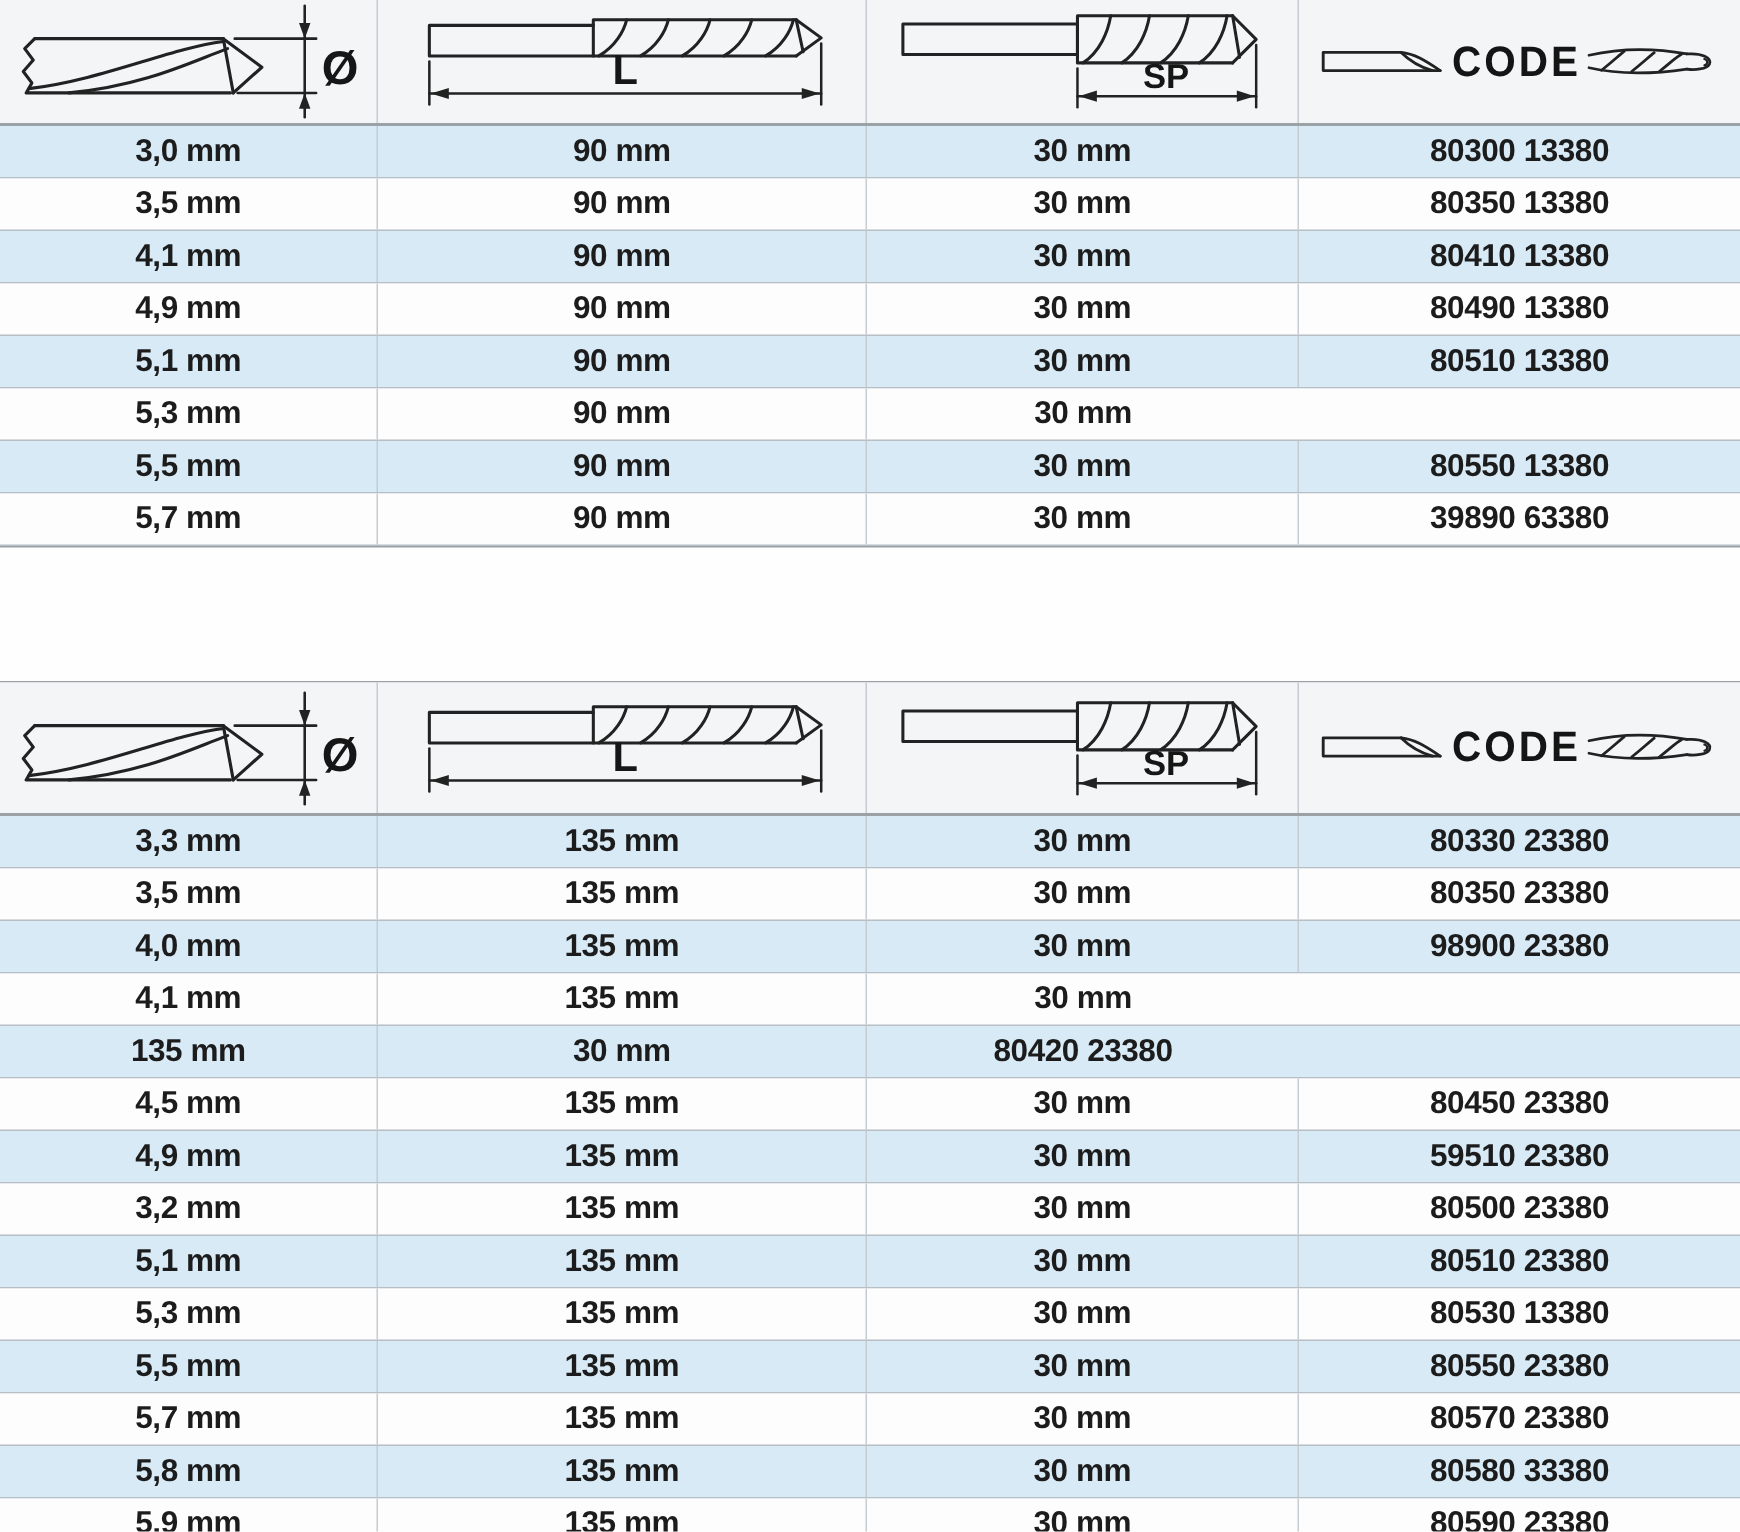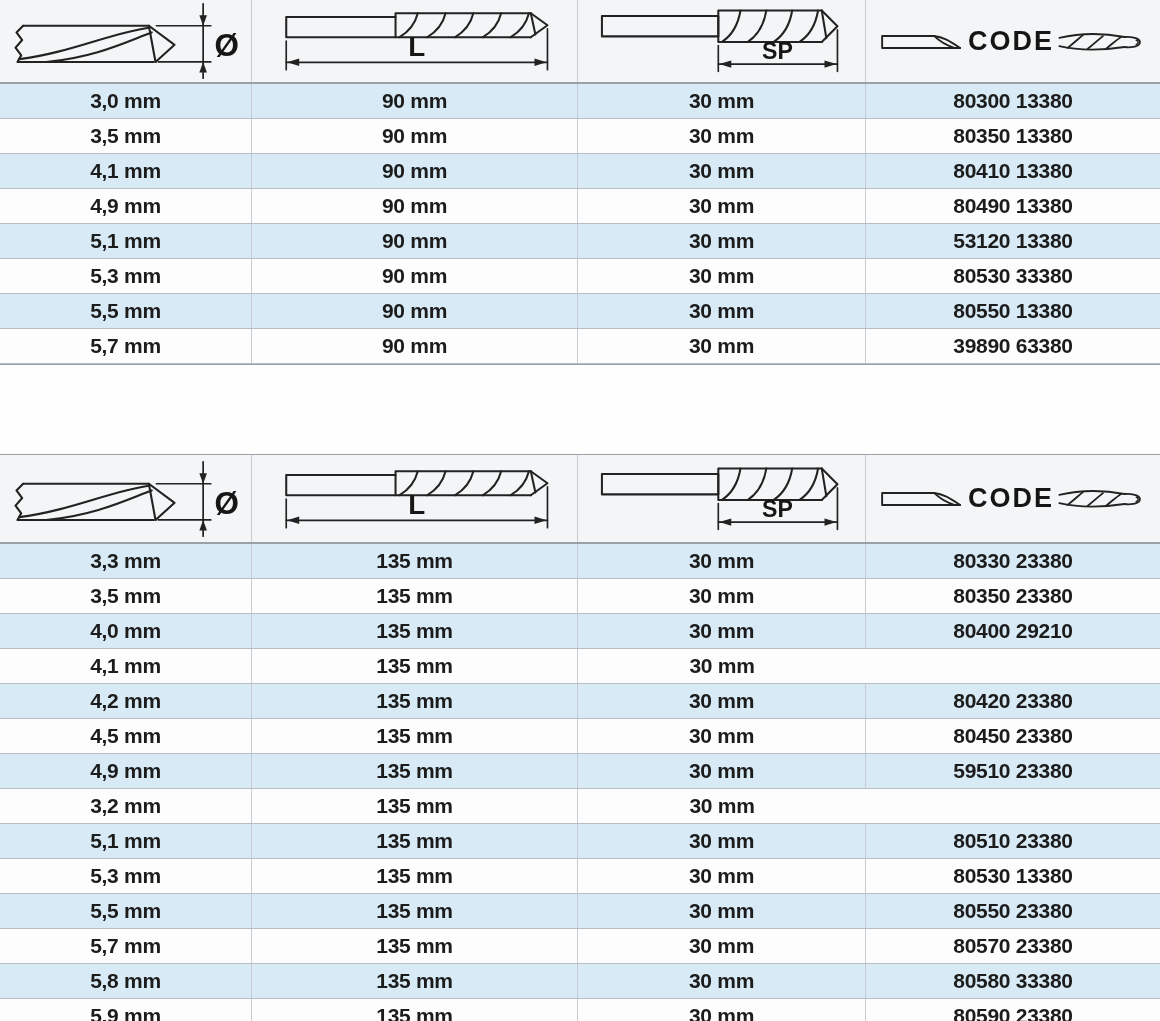--- a/index.html
+++ b/index.html
@@ -29,21 +29,21 @@
   .hcell{
     position:relative;display:flex;align-items:center;justify-content:center;
     border-right:1px solid var(--grid-v);overflow:hidden;
   }
   .hcell:last-child{border-right:none;}
   .hdraw{display:block;}
   .sym-label{
     font-family:"Liberation Sans","DejaVu Sans",sans-serif;
     font-weight:bold;fill:#161616;
   }
-  .code-wrap{display:flex;align-items:flex-end;justify-content:center;gap:2px;}
+  .code-wrap{display:flex;align-items:flex-start;justify-content:center;gap:2px;}
   .code-text{
     font-size:27px;font-weight:800;letter-spacing:2px;color:#151515;
     line-height:1;transform:scaleY(1.05);
   }
   .tbody{display:block;}
   .row{
     display:grid;grid-template-columns:252px 326px 288px 294px;
     height:34px;border-bottom:1px solid var(--grid-h);
     background:var(--row-bg);
   }
@@ -187,27 +187,26 @@
         <div class="row">
           <div class="cell">4,9 mm</div>
           <div class="cell">90 mm</div>
           <div class="cell">30 mm</div>
           <div class="cell">80490 13380</div>
         </div>
         <div class="row alt">
           <div class="cell">5,1 mm</div>
           <div class="cell">90 mm</div>
           <div class="cell">30 mm</div>
-          <div class="cell">53120 13380</div>
+          <div class="cell">80510 13380</div>
         </div>
         <div class="row">
           <div class="cell">5,3 mm</div>
           <div class="cell">90 mm</div>
           <div class="cell">30 mm</div>
-          <div class="cell">80530 33380</div>
         </div>
         <div class="row alt">
           <div class="cell">5,5 mm</div>
           <div class="cell">90 mm</div>
           <div class="cell">30 mm</div>
           <div class="cell">80550 13380</div>
         </div>
         <div class="row">
           <div class="cell">5,7 mm</div>
           <div class="cell">90 mm</div>
@@ -259,49 +258,49 @@
         <div class="row">
           <div class="cell">3,5 mm</div>
           <div class="cell">135 mm</div>
           <div class="cell">30 mm</div>
           <div class="cell">80350 23380</div>
         </div>
         <div class="row alt">
           <div class="cell">4,0 mm</div>
           <div class="cell">135 mm</div>
           <div class="cell">30 mm</div>
-          <div class="cell">80400 29210</div>
+          <div class="cell">98900 23380</div>
         </div>
         <div class="row">
           <div class="cell">4,1 mm</div>
           <div class="cell">135 mm</div>
           <div class="cell">30 mm</div>
         </div>
         <div class="row alt">
-          <div class="cell">4,2 mm</div>
           <div class="cell">135 mm</div>
           <div class="cell">30 mm</div>
           <div class="cell">80420 23380</div>
         </div>
         <div class="row">
           <div class="cell">4,5 mm</div>
           <div class="cell">135 mm</div>
           <div class="cell">30 mm</div>
           <div class="cell">80450 23380</div>
         </div>
         <div class="row alt">
           <div class="cell">4,9 mm</div>
           <div class="cell">135 mm</div>
           <div class="cell">30 mm</div>
           <div class="cell">59510 23380</div>
         </div>
         <div class="row">
           <div class="cell">3,2 mm</div>
           <div class="cell">135 mm</div>
           <div class="cell">30 mm</div>
+          <div class="cell">80500 23380</div>
         </div>
         <div class="row alt">
           <div class="cell">5,1 mm</div>
           <div class="cell">135 mm</div>
           <div class="cell">30 mm</div>
           <div class="cell">80510 23380</div>
         </div>
         <div class="row">
           <div class="cell">5,3 mm</div>
           <div class="cell">135 mm</div>

